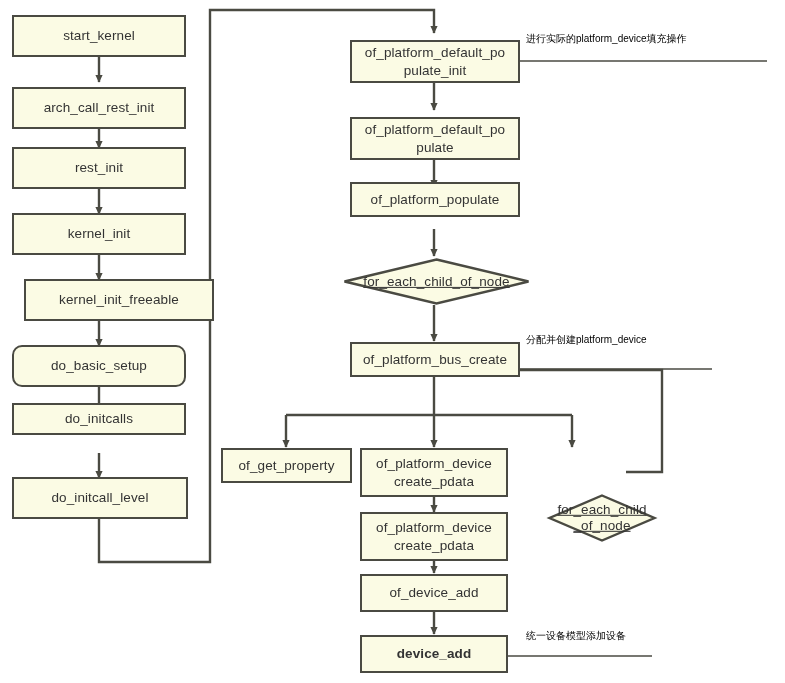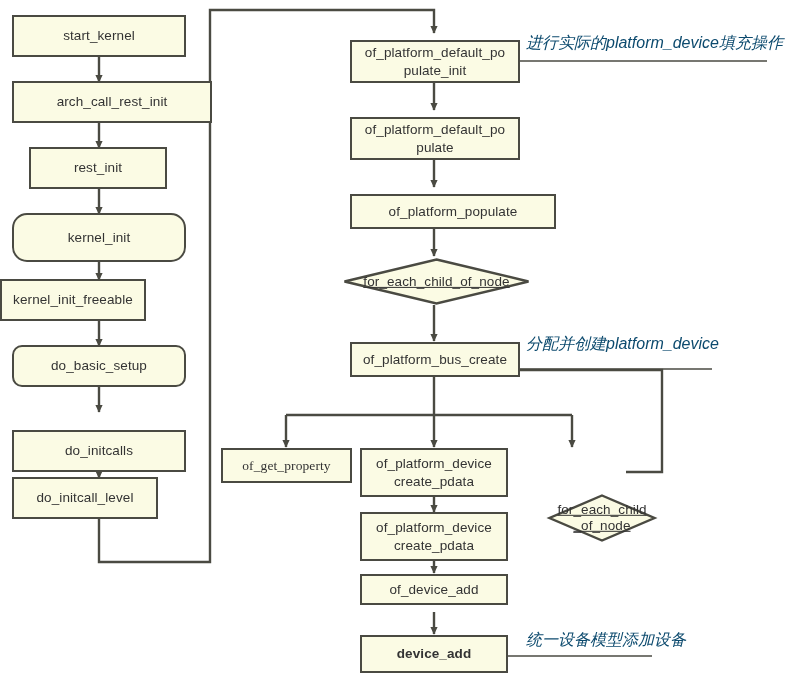--- a/index.html
+++ b/index.html
@@ -60,26 +60,25 @@
     text-align: center;
     color: #333333;
     font-size: 13.5px;
     line-height: 1.2;
     letter-spacing: 0.1px;
     pointer-events: none;
     text-decoration: underline;
   }
   .annotation {
     position: absolute;
-    color: #0c4a6e;
-    font-size: 16px;
+    color: #000000;
+    font-size: 10px;
     line-height: 1.2;
     white-space: nowrap;
     z-index: 4;
-    font-style: italic;
   }
 </style>
 </head>
 <body>
 
 <div id="canvas">
 
   <svg id="wires" viewBox="0 0 785 683">
     <defs>
       <marker id="arrow" markerWidth="10" markerHeight="10" refX="7.2" refY="4" orient="auto" markerUnits="userSpaceOnUse">
@@ -118,68 +117,68 @@
 
     <g stroke="#4a4a42" stroke-width="2" fill="none">
       <line x1="520" y1="61" x2="767" y2="61" stroke-width="1.6"></line>
       <line x1="520" y1="369" x2="712" y2="369" stroke-width="1.6"></line>
       <line x1="500" y1="656" x2="652" y2="656" stroke-width="1.6"></line>
     </g>
   </svg>
 
   <div class="node" style="left:12px; top:15px; width:174px; height:42px;">start_kernel</div>
 
-  <div class="node" style="left:12px; top:81px; width:200px; height:42px;">arch_call_rest_init</div>
+  <div class="node" style="left:12px; top:87px; width:174px; height:42px;">arch_call_rest_init</div>
 
-  <div class="node" style="left:29px; top:147px; width:138px; height:42px;">rest_init</div>
+  <div class="node" style="left:12px; top:147px; width:174px; height:42px;">rest_init</div>
 
-  <div class="node" style="left:12px; top:213px; width:174px; height:49px;border-radius:15px;">kernel_init</div>
+  <div class="node" style="left:12px; top:213px; width:174px; height:42px;">kernel_init</div>
 
-  <div class="node" style="left:0; top:279px; width:146px; height:42px;">kernel_init_freeable</div>
+  <div class="node" style="left:24px; top:279px; width:190px; height:42px;">kernel_init_freeable</div>
 
   <div class="node" style="left:12px; top:345px; width:174px; height:42px;border-radius:10px;">do_basic_setup</div>
 
-  <div class="node" style="left:12px; top:430px; width:174px; height:42px;">do_initcalls</div>
+  <div class="node" style="left:12px; top:403px; width:174px; height:32px;">do_initcalls</div>
 
-  <div class="node" style="left:12px; top:477px; width:146px; height:42px;">do_initcall_level</div>
+  <div class="node" style="left:12px; top:477px; width:176px; height:42px;">do_initcall_level</div>
 
   <div class="node" style="left:350px; top:40px; width:170px; height:43px;">of_platform_default_po
 pulate_init</div>
 
   <div class="node" style="left:350px; top:117px; width:170px; height:43px;">of_platform_default_po
 pulate</div>
 
-  <div class="node" style="left:350px; top:194px; width:206px; height:35px;">of_platform_populate</div>
+  <div class="node" style="left:350px; top:182px; width:170px; height:35px;">of_platform_populate</div>
 
   <div class="diamond-wrap" style="left:343px; top:258px; width:187px; height:47px;">
     <svg width="187" height="47" viewBox="0 0 187 47">
       <polygon points="93.5,1.5 185.5,23.5 93.5,45.5 1.5,23.5" fill="#fbfbe4" stroke="#4a4a42" stroke-width="2.4"></polygon>
     </svg>
     <div class="diamond-label">for_each_child_of_node</div>
   </div>
 
   <div class="node" style="left:350px; top:342px; width:170px; height:35px;">of_platform_bus_create</div>
 
-  <div class="node" style="left:221px; top:448px; width:131px; height:35px;font-family:Liberation Serif, serif;">of_get_property</div>
+  <div class="node" style="left:221px; top:448px; width:131px; height:35px;">of_get_property</div>
 
   <div class="node" style="left:360px; top:448px; width:148px; height:49px;">of_platform_device
 create_pdata</div>
 
   <div class="diamond-wrap" style="left:548px; top:448px; width:108px; height:48px;margin-top:46px;">
     <svg width="108" height="48" viewBox="0 0 108 48">
       <polygon points="54,1.5 106.5,24 54,46.5 1.5,24" fill="#fbfbe4" stroke="#4a4a42" stroke-width="2.4"></polygon>
     </svg>
     <div class="diamond-label">for_each_child
 _of_node</div>
   </div>
 
   <div class="node" style="left:360px; top:512px; width:148px; height:49px;">of_platform_device
 create_pdata</div>
 
-  <div class="node" style="left:360px; top:574px; width:148px; height:31px;">of_device_add</div>
+  <div class="node" style="left:360px; top:574px; width:148px; height:38px;">of_device_add</div>
 
   <div class="node" style="left:360px; top:635px; width:148px; height:38px;font-weight:bold;">device_add</div>
 
   <div class="annotation" style="left:526px; top:33px;">进行实际的platform_device填充操作</div>
 
   <div class="annotation" style="left:526px; top:334px;text-align:center;">分配并创建platform_device</div>
 
   <div class="annotation" style="left:526px; top:630px;">统一设备模型添加设备</div>
 
 </div>

